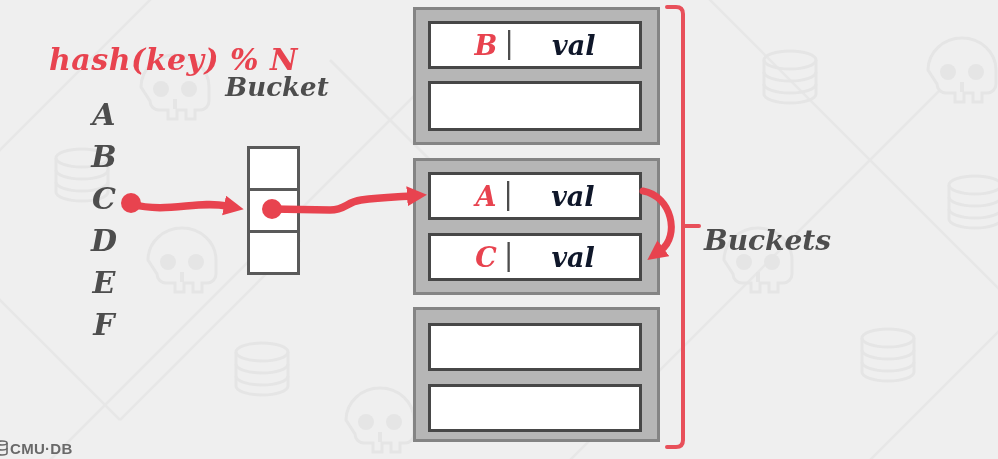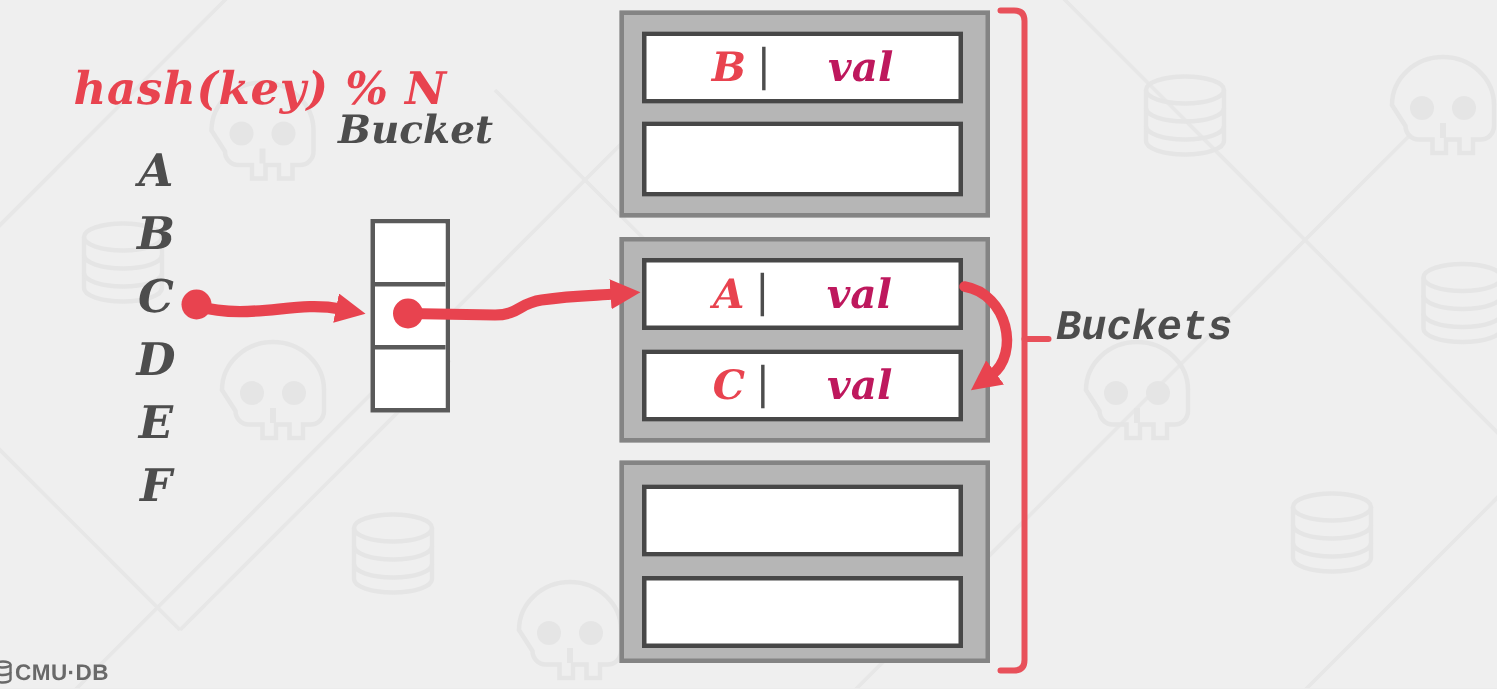--- a/index.html
+++ b/index.html
@@ -47,28 +47,27 @@
     display:flex;align-items:center;justify-content:center;
   }
   .slot-key{
     font-size:27px;font-weight:bold;font-style:italic;color:#e8434f;
   }
   .slot-sep{
     font-size:29px;font-weight:normal;font-style:normal;color:#4d4d4d;
     margin:0 7px;position:relative;top:-2px;
   }
   .slot-val{
-    font-size:27px;font-weight:bold;font-style:italic;color:#be185d;margin-left:31px;
+    font-size:27px;font-weight:bold;font-style:italic;color:#0f172a;margin-left:31px;
   }
   
   .buckets-label{
-    position:absolute;left:704px;top:204px;
+    position:absolute;left:704px;top:224px;
     font-size:28px;font-weight:bold;font-style:italic;color:#4d4d4d;
     white-space:nowrap;
-    font-family:Liberation Mono, monospace;
   }
   
   .overlay{position:absolute;inset:0;pointer-events:none;}
   
   .logo{
     position:absolute;left:-4px;top:438px;height:20px;
     display:flex;align-items:center;
     color:#696969;font-family:"Liberation Sans", sans-serif;
     font-weight:bold;font-size:15px;letter-spacing:0.3px;
   }

